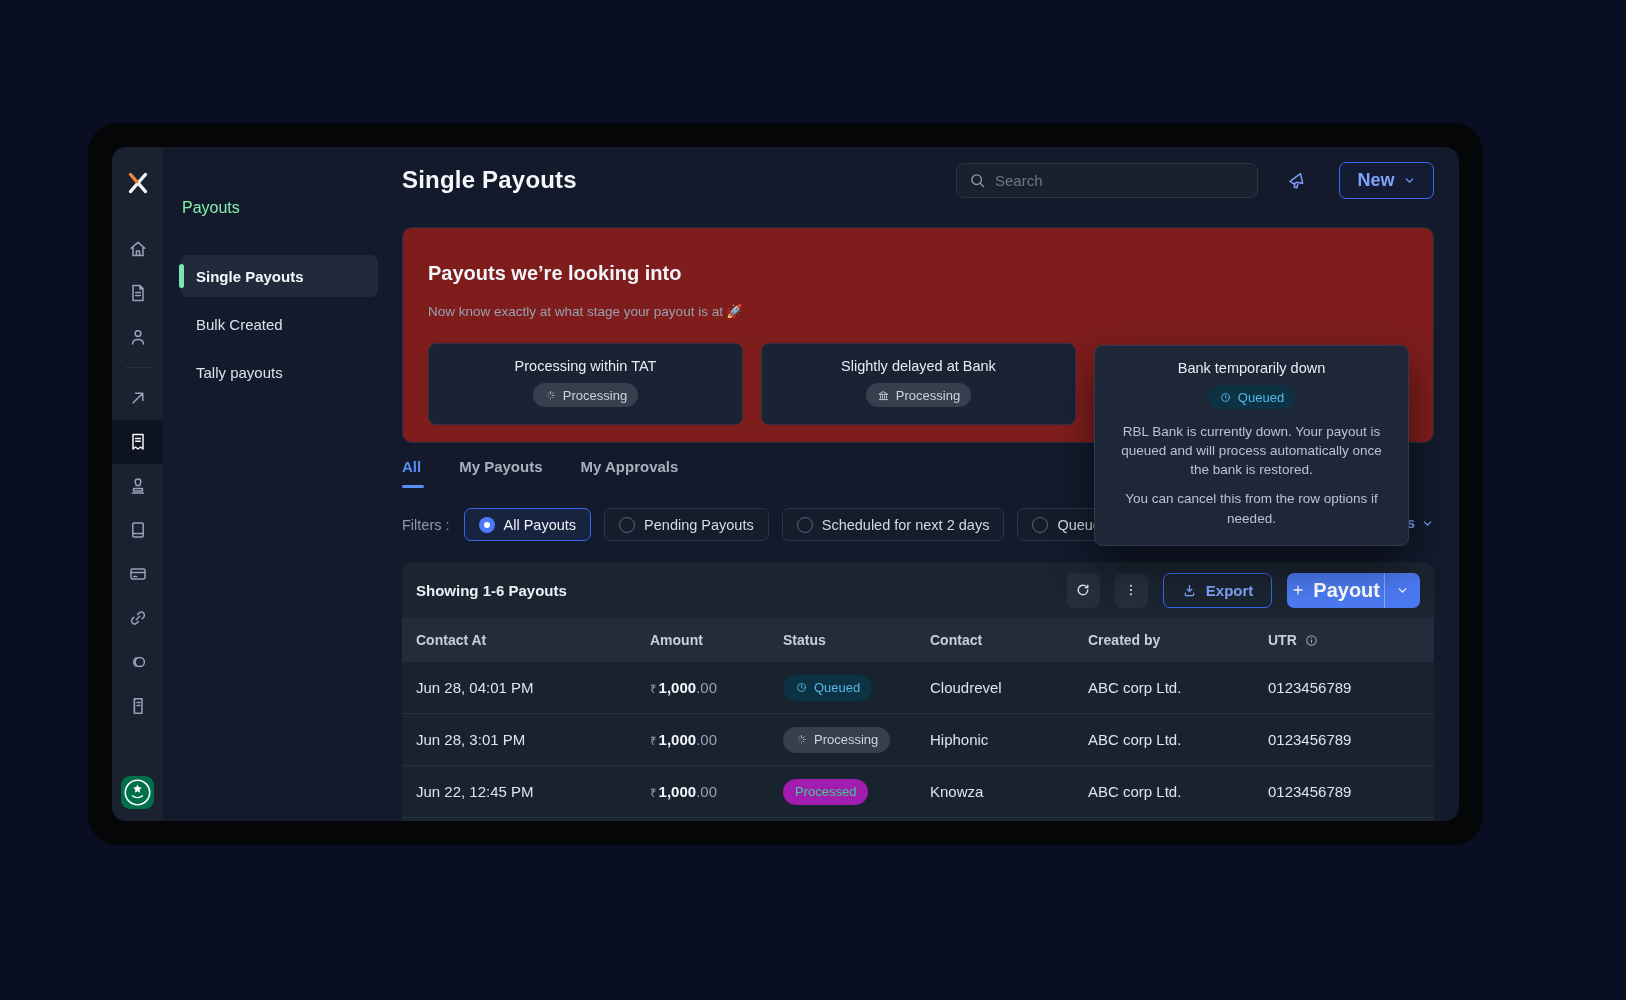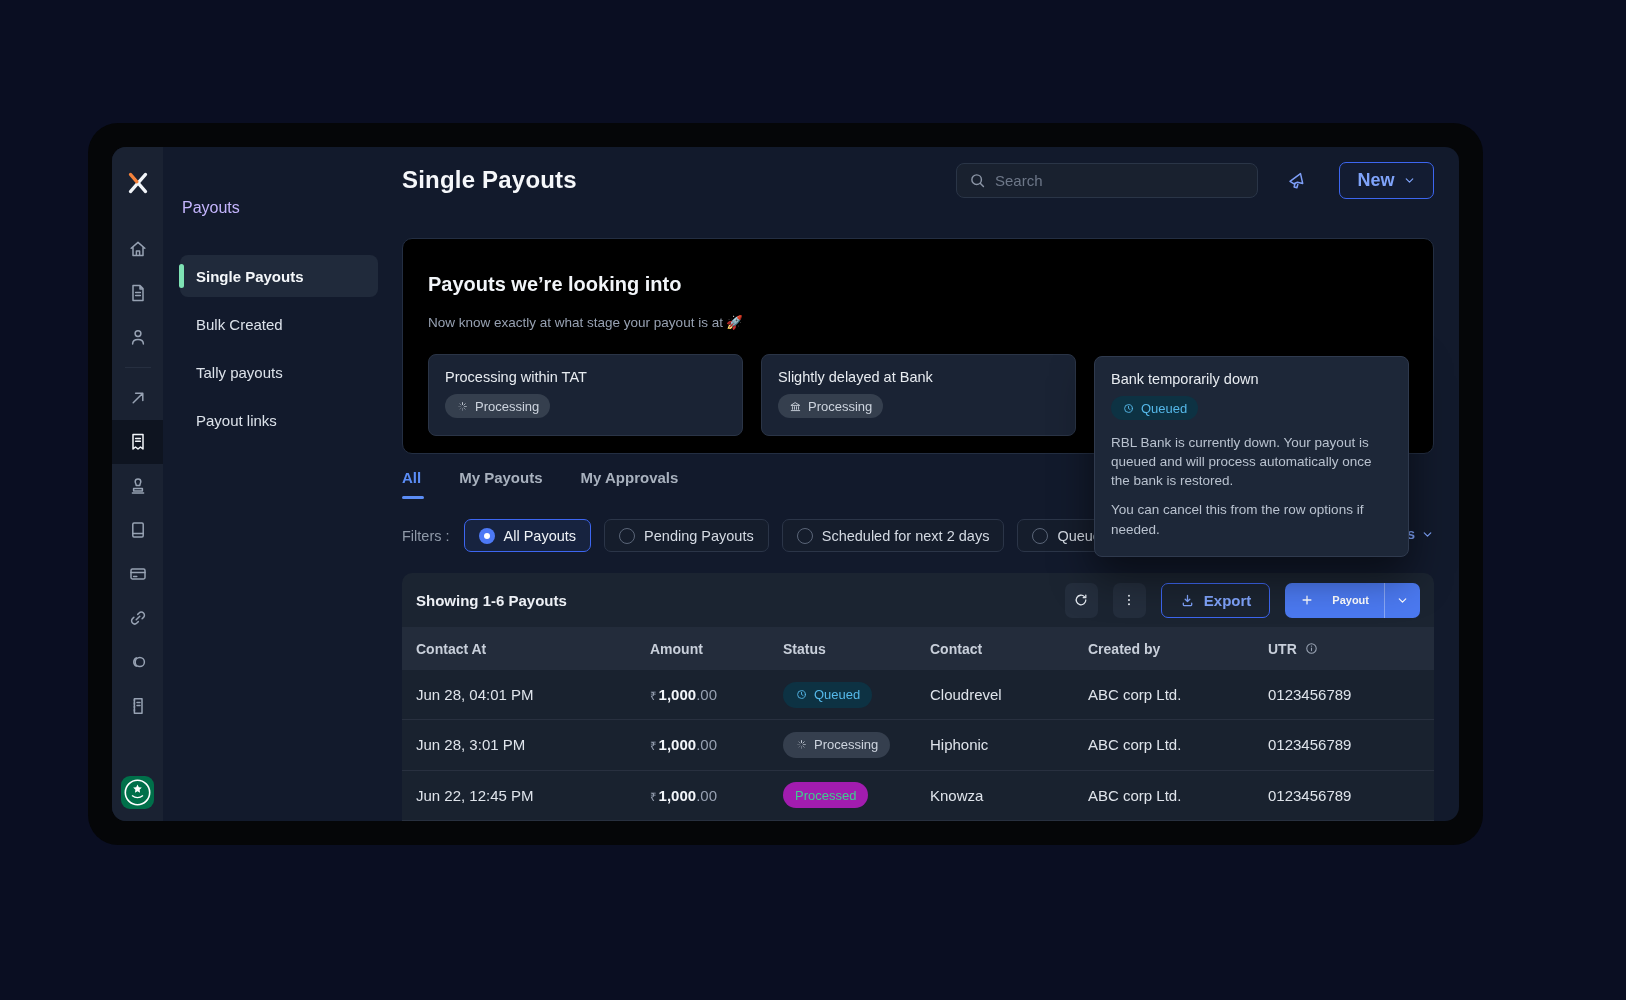--- a/index.html
+++ b/index.html
@@ -13,44 +13,44 @@
   .rail-logo { margin-top:22px; margin-bottom:26px; }
   .rail-icon { width:51px; height:44px; display:flex; align-items:center; justify-content:center; cursor:pointer; }
   .rail-icon svg { stroke:#97A2B3; fill:none; stroke-width:1.5; stroke-linecap:round; stroke-linejoin:round; }
   .rail-icon.active { background:#0E1420; }
   .rail-icon.active svg { stroke:#F2F5F9; }
   .rail-divider { width:26px; height:1px; background:#39435466; margin:8px 0; }
   .rail-avatar { position:absolute; bottom:12px; left:9px; width:33px; height:33px; border-radius:9px; overflow:hidden; background:#00704A; display:flex; align-items:center; justify-content:center; cursor:pointer; }
 
   
   .nav { width:227px; flex-shrink:0; padding:0 12px 0 17px; }
-  .nav-title { color:#c4b5fd; font-size:16px; margin-top:52px; margin-left:2px; }
+  .nav-title { color:#86efac; font-size:16px; margin-top:52px; margin-left:2px; }
   .nav-list { margin-top:38px; display:flex; flex-direction:column; gap:6px; }
   .nav-item { position:relative; height:42px; display:flex; align-items:center; padding-left:16px; border-radius:8px; color:#DCE2EA; font-size:15px; cursor:pointer; }
   .nav-item.active { background:#202A3B; color:#F4F7FA; font-weight:700; }
   .nav-accent { position:absolute; left:-1px; top:9px; width:5px; height:24px; border-radius:4px; background:#7EE2B4; }
 
   
   .main { flex:1; padding:0 25px 0 12px; display:flex; flex-direction:column; position:relative; }
   .topbar { margin-top:14px; height:38px; display:flex; align-items:center; }
   .page-title { color:#F5F7FA; font-size:24px; font-weight:700; letter-spacing:.2px; }
   .top-right { margin-left:auto; display:flex; align-items:center; }
   .search-box { width:302px; height:35px; background:#19212F; border:1px solid #2A3547; border-radius:8px; display:flex; align-items:center; padding:0 12px; gap:9px; }
   .search-box svg { stroke:#8B95A6; fill:none; stroke-width:1.7; stroke-linecap:round; flex-shrink:0; }
   .search-box input { background:transparent; border:none; outline:none; color:#C9D1DC; font-size:15px; width:100%; font-family:"Liberation Sans", sans-serif; }
   .search-box input::placeholder { color:#6D7788; }
   .megaphone-btn { margin-left:28px; cursor:pointer; display:flex; }
   .btn-new { margin-left:31px; width:95px; height:37px; border:1px solid #3D66F0; border-radius:7px; background:rgba(30,48,100,0.12); color:#7FA3FA; font-size:18px; font-weight:700; display:flex; align-items:center; justify-content:center; gap:8px; cursor:pointer; }
   .btn-new svg { stroke:#7FA3FA; fill:none; stroke-width:1.8; stroke-linecap:round; stroke-linejoin:round; }
 
   
-  .banner { position:relative; z-index:20; margin-top:39px; height:216px; background:#000000; border:1px solid #232E42; border-radius:10px; padding:0 25px; }
+  .banner { position:relative; z-index:20; margin-top:28px; height:216px; background:#7f1d1d; border:1px solid #232E42; border-radius:10px; padding:0 25px; }
   .banner-title { color:#F2F5F9; font-size:20px; font-weight:700; margin-top:34px; }
   .banner-sub { color:#97A1B2; font-size:13.5px; margin-top:18px; }
-  .mini-cards { position:relative; margin-top:24px; display:flex; gap:18px; }
+  .mini-cards { position:relative; margin-top:24px; display:flex; gap:18px;text-align:center; }
   .mini-card { width:315px; height:82px; background:#1A2334; border:1px solid #2A3446; border-radius:8px; padding:14px 16px; }
   .mini-title { color:#E8ECF1; font-size:14.5px; }
   .mini-badge-row { margin-top:9px; }
   .pop-card { position:absolute; left:666px; top:2px; width:315px; height:201px; background:#1D2738; border:1px solid #2F3A4E; border-radius:8px; padding:14px 16px; z-index:30; box-shadow:0 18px 40px rgba(0,0,0,.5); }
   .pop-body { color:#B9C2CF; font-size:13.5px; line-height:1.42; margin-top:13px; }
   .pop-body + .pop-body { margin-top:10px; }
 
   
   .badge { display:inline-flex; align-items:center; gap:6px; height:24px; padding:0 11px; border-radius:12px; font-size:13px; }
   .badge svg { flex-shrink:0; }
@@ -79,21 +79,21 @@
   
   .table-card { margin-top:21px; flex:1; background:#1B2431; border-radius:10px 10px 0 0; overflow:hidden; display:flex; flex-direction:column; }
   .toolbar { height:56px; display:flex; align-items:center; padding:0 14px; }
   .toolbar-summary { color:#EDF0F5; font-size:15px; font-weight:700; }
   .toolbar-right { margin-left:auto; display:flex; align-items:flex-start; gap:15px; }
   .icon-btn { width:33px; height:35px; background:#242E3D; border-radius:7px; display:flex; align-items:center; justify-content:center; cursor:pointer; }
   .icon-btn svg { stroke:#E3E8EF; fill:none; stroke-width:1.6; stroke-linecap:round; stroke-linejoin:round; }
   .btn-export { height:35px; padding:0 18px; border:1px solid #3D66F0; border-radius:7px; display:flex; align-items:center; gap:9px; color:#7FA3FA; font-size:15px; font-weight:700; cursor:pointer; }
   .btn-export svg { stroke:#7FA3FA; fill:none; stroke-width:1.7; stroke-linecap:round; stroke-linejoin:round; }
   .btn-payout { height:35px; display:flex; border-radius:7px; overflow:hidden; cursor:pointer; }
-  .btn-payout .pay-main { background:#4B79F0; display:flex; align-items:center; gap:18px; padding:0 15px; color:#FFFFFF; font-size:11px; font-weight:700; }
+  .btn-payout .pay-main { background:#4B79F0; display:flex; align-items:center; gap:8px; padding:0 4px; color:#FFFFFF; font-size:20px; font-weight:700; }
   .btn-payout .pay-main svg { stroke:#FFFFFF; fill:none; stroke-width:1.8; stroke-linecap:round; }
   .btn-payout .pay-chev { width:36px; background:#4B79F0; border-left:1px solid rgba(255,255,255,.35); display:flex; align-items:center; justify-content:center; }
   .btn-payout .pay-chev svg { stroke:#FFFFFF; fill:none; stroke-width:1.8; stroke-linecap:round; stroke-linejoin:round; }
 
   .tgrid { display:grid; grid-template-columns:234px 133px 147px 158px 180px 1fr; align-items:center; padding-left:14px; }
   .thead { height:44px; background:#232C3B; color:#C8CFDA; font-size:14px; font-weight:700; }
   .th { display:flex; align-items:center; gap:7px; }
   .th svg { stroke:#9AA4B4; fill:none; stroke-width:1.4; stroke-linecap:round; }
   .trow { height:52px; background:#19222F; border-bottom:1px solid #28303F; color:#DFE4EB; font-size:15px; cursor:pointer; }
   .amount .cur { color:#97A1B2; font-size:11.5px; margin-right:2px; }
@@ -197,23 +197,20 @@
         <div class="nav-list">
           <div class="nav-item active">
             <span class="nav-accent"></span>
             <span>Single Payouts</span>
           </div>
           <div class="nav-item">
             <span>Bulk Created</span>
           </div>
           <div class="nav-item">
             <span>Tally payouts</span>
-          </div>
-          <div class="nav-item">
-            <span>Payout links</span>
           </div>
         </div>
       </div>
 
       <div class="main">
 
         <div class="topbar">
           <div class="page-title">Single Payouts</div>
           <div class="top-right">
             <div class="search-box">

